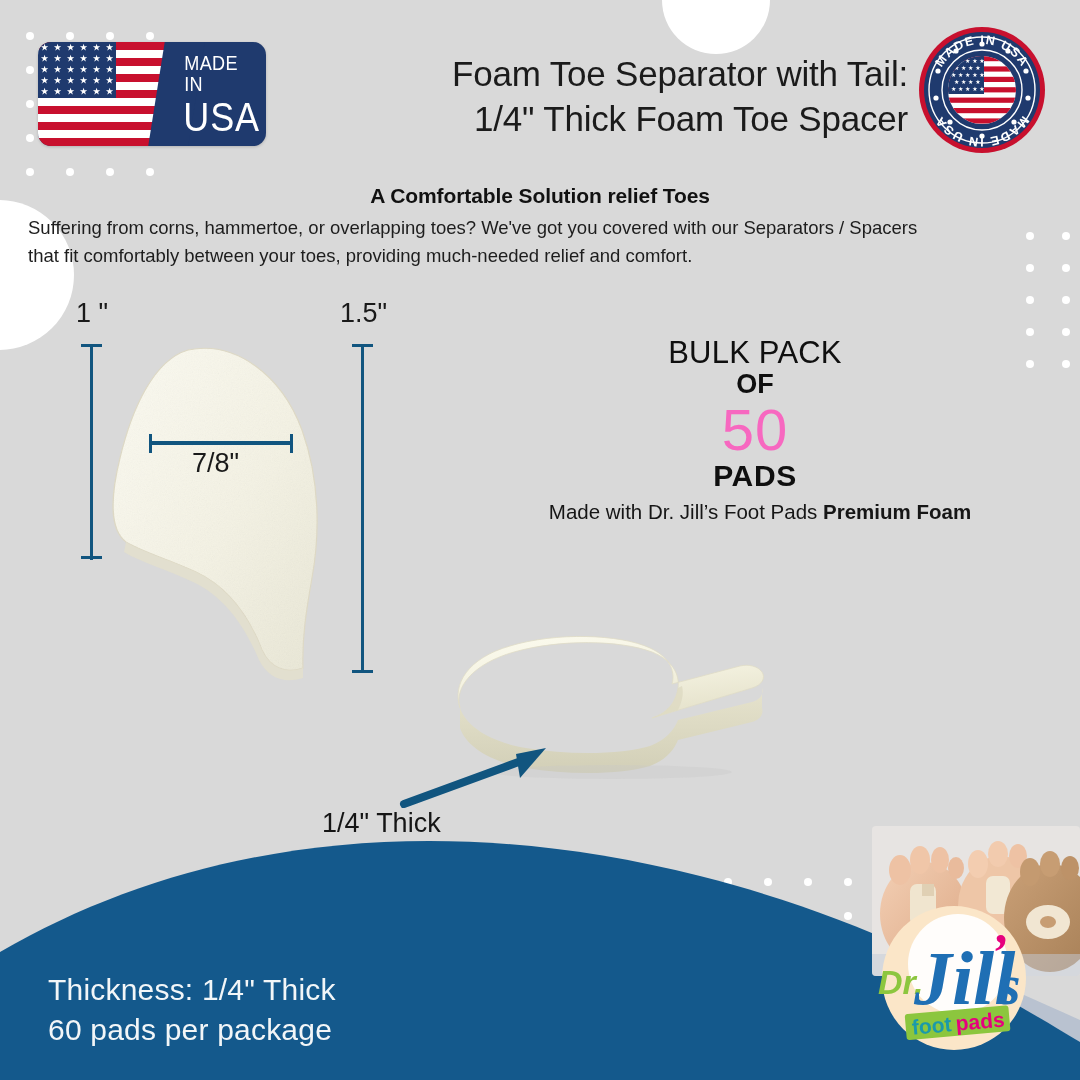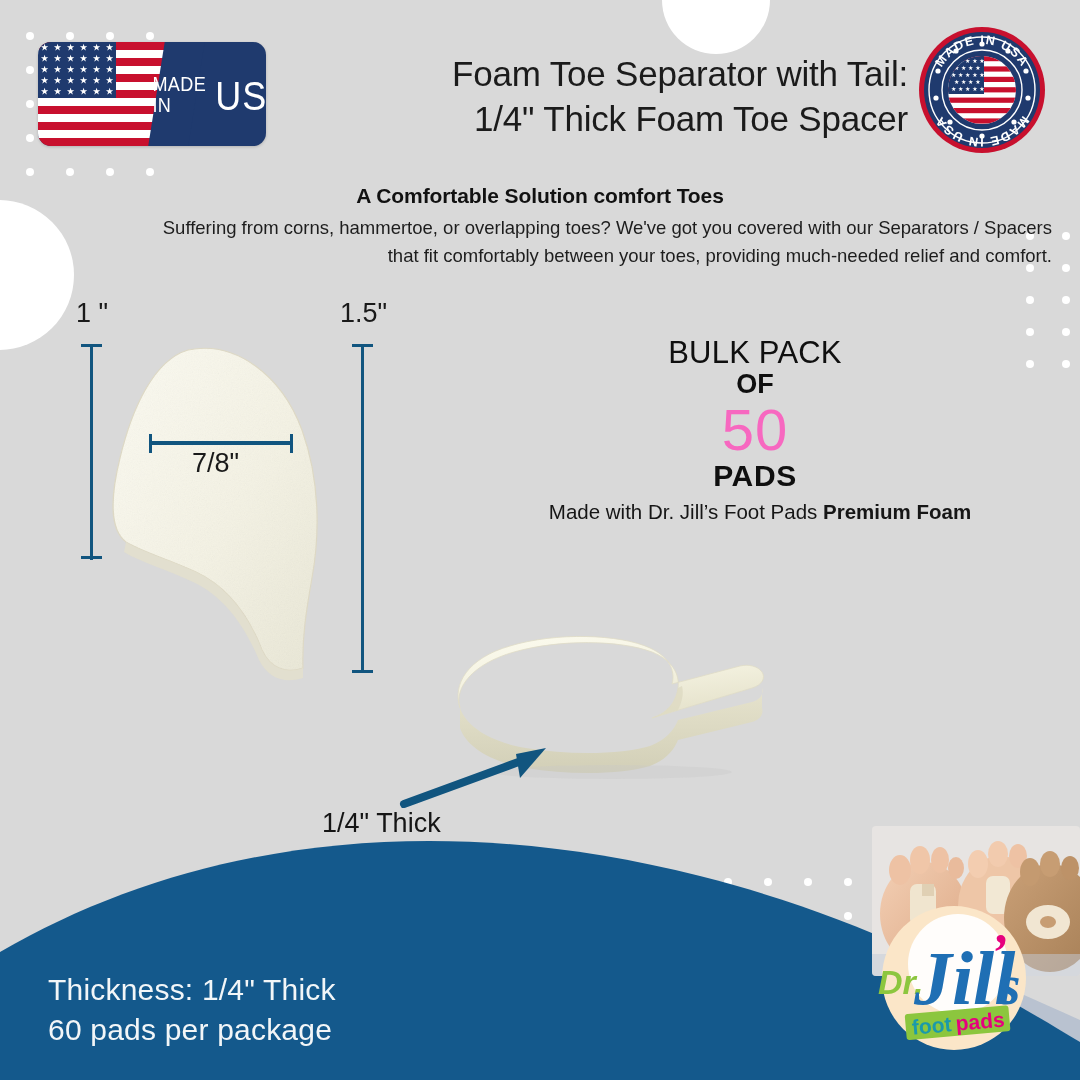--- a/index.html
+++ b/index.html
@@ -34,38 +34,38 @@
   }
   .usa-badge .flagpart{position:absolute;left:0;top:0;width:132px;height:104px;overflow:hidden;}
   .usa-badge .stripes{position:absolute;inset:0;}
   .usa-badge .stripes i{display:block;height:8px;background:#c8102e;}
   .usa-badge .stripes i:nth-child(even){background:#ffffff;}
   .usa-badge .canton{position:absolute;left:0;top:0;width:78px;height:56px;background:#1f3a6e;
       display:grid;grid-template-columns:repeat(6,1fr);grid-template-rows:repeat(5,1fr);place-items:center;}
   .usa-badge .canton b{color:#fff;font-size:8px;line-height:1;}
   .usa-badge .slant{position:absolute;left:118px;top:-10px;width:40px;height:130px;background:#1f3a6e;transform:skewX(-9deg);}
   .usa-badge .txt{position:absolute;left:140px;top:0;width:88px;height:104px;color:#fff;
-      display:flex;flex-direction:row;align-items:center;justify-content:center;line-height:1;}
+      display:flex;flex-direction:column;align-items:center;justify-content:center;line-height:1;}
   .usa-badge .t1{font-size:21px;letter-spacing:.5px;font-weight:400;font-family:"Liberation Sans Narrow","Liberation Sans",sans-serif;transform:scaleX(.86);}
   .usa-badge .t2{font-size:40px;font-weight:400;letter-spacing:1px;margin-top:3px;font-family:"Liberation Sans Narrow","Liberation Sans",sans-serif;transform:scaleX(.9);}
 
   .seal{position:absolute;left:918px;top:26px;width:128px;height:128px;}
 
   .title{
     position:absolute;left:268px;top:52px;width:640px;text-align:right;
     font-size:35px;line-height:1.28;color:#1b1b1b;font-weight:400;
     letter-spacing:-.2px;
   }
 
   .subhead{
     position:absolute;left:40px;top:184px;width:1000px;text-align:center;
     font-size:21px;font-weight:bold;color:#111;letter-spacing:-.1px;
   }
   .body-copy{
-    position:absolute;left:28px;top:214px;width:1024px;text-align:right;
+    position:absolute;left:28px;top:214px;width:1024px;text-align:left;
     font-size:18.5px;line-height:1.52;color:#1d1d1d;
   }
 
   
   .dim-label{position:absolute;font-size:27px;color:#1a1a1a;}
   .dim-v{position:absolute;background:#11557f;width:3px;}
   .dim-cap{position:absolute;background:#11557f;height:3px;width:21px;}
   .dim-h{position:absolute;background:#11557f;height:4px;}
   .dim-capv{position:absolute;background:#11557f;width:3px;height:19px;}
 
@@ -267,21 +267,21 @@
     <text font-size="12.5" font-weight="bold" fill="#ffffff" letter-spacing="1.4" font-family="Liberation Sans, sans-serif">
       <textPath href="#arcBot" startOffset="50%" text-anchor="middle">MADE IN USA</textPath>
     </text>
   </svg>
 
   <div class="title">
     <div>Foam Toe Separator with Tail:</div>
     <div>1/4" Thick Foam Toe Spacer</div>
   </div>
 
-  <div class="subhead">A Comfortable Solution comfort Toes</div>
+  <div class="subhead">A Comfortable Solution relief Toes</div>
   <div class="body-copy">
     <div>Suffering from corns, hammertoe, or overlapping toes? We've got you covered with our Separators / Spacers</div>
     <div>that fit comfortably between your toes, providing much-needed relief and comfort.</div>
   </div>
 
   <svg style="position:absolute;left:96px;top:338px;width:290px;height:352px;" viewBox="0 0 290 352">
     <defs>
       <linearGradient id="foamG" x1="0" y1="0" x2="1" y2="1">
         <stop offset="0%" stop-color="#fbfaf1"></stop>
         <stop offset="55%" stop-color="#f4f2e4"></stop>

